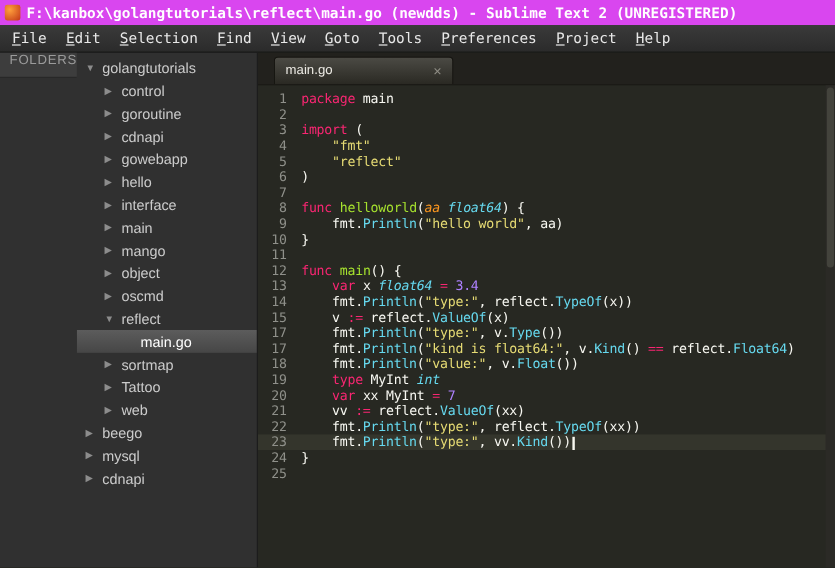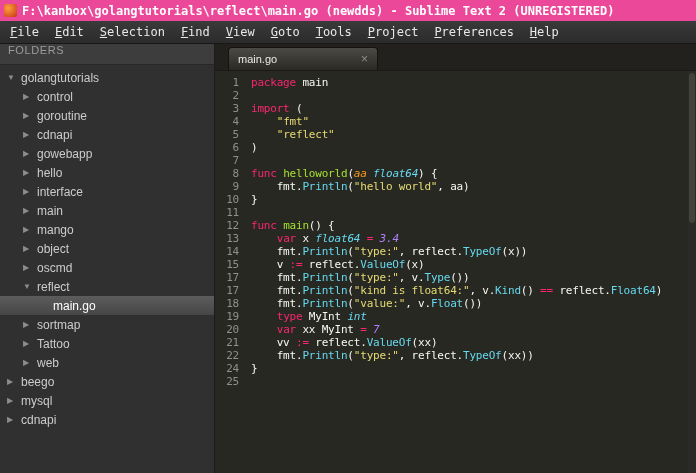--- a/index.html
+++ b/index.html
@@ -1,34 +1,34 @@
 <!DOCTYPE html>
 <html><head>
 <meta charset="utf-8">
 <style>
   * { margin:0; padding:0; box-sizing:border-box; }
   html,body { width:696px; height:473px; overflow:hidden; background:#272822; }
 
   
-  .titlebar { height:21px; background:#ec4899; display:flex; align-items:center; gap:5px; padding:0 4px; }
+  .titlebar { height:21px; background:#d946ef; display:flex; align-items:center; gap:5px; padding:0 4px; }
   .titlebar .title-text { color:#fff; font:bold 12px "DejaVu Sans Mono", monospace; white-space:nowrap; }
   .app-icon { width:13px; height:13px; border-radius:2px; flex:0 0 auto;
               background: radial-gradient(circle at 32% 32%, #ffa03c, #c23616); }
 
   
   .menubar { height:23px; background:linear-gradient(#3a3a3a,#2b2b2b); display:flex; align-items:center;
              padding-left:2px; border-bottom:1px solid #181818; }
   .menu-item { color:#e8e8e8; font:12px "DejaVu Sans Mono", monospace; padding:7px 8px; cursor:default; }
   .menu-item::first-letter { text-decoration:underline; }
 
   
   .main { display:flex; height:429px; }
 
   
-  .sidebar { width:215px; background:#303030; border-right:1px solid #1c1c1c; display:flex; flex-direction:column; }
+  .sidebar { width:215px; background:#303030; border-right:1px solid #1c1c1c; display:flex; }
   .folders-header { height:21px; line-height:21px; background:#3d3d3d; color:#9b9b9b;
                     font:11px "Liberation Sans", sans-serif; padding-left:8px; letter-spacing:.6px;
                     border-bottom:1px solid #282828; }
   .tree { flex:1; overflow:hidden; padding-top:3px; }
   .tree-item { height:19px; display:flex; align-items:center; color:#cccccc;
                font:12px "Liberation Sans", sans-serif; white-space:nowrap; cursor:default; }
   .tree-item .arrow { width:14px; flex:0 0 14px; font-size:8px; color:#8c8c8c; text-align:left; }
   .tree-item.selected { background:linear-gradient(#5c5c5c,#464646); color:#fff; }
 
   
@@ -46,21 +46,21 @@
   .code-line { display:flex; height:13px; line-height:13px; white-space:pre; }
   .code-line.current { background:#34352c; }
   .gutter { flex:0 0 36px; text-align:right; padding-right:12px; color:#8f908a; }
   .code-text { flex:1; min-width:0; }
 
   .tok-p { color:#f8f8f2; }
   .tok-k { color:#f92672; }
   .tok-f { color:#a6e22e; }
   .tok-t { color:#66d9ef; font-style:italic; }
   .tok-s { color:#e6db74; }
-  .tok-n { color:#ae81ff;font-style:italic; }
+  .tok-n { color:#ae81ff; }
   .tok-c { color:#66d9ef; }
   .tok-o { color:#f92672; }
   .tok-a { color:#fd971f; font-style:italic; }
 
   .caret { display:inline-block; width:2px; height:11px; background:#f8f8f0; vertical-align:text-bottom; margin-left:1px; }
 
   .vscrollbar { position:absolute; right:0; top:0; bottom:0; width:8px; background:#2b2a26; }
   .vscrollbar .thumb { width:6px; margin:2px 1px; height:150px; background:#43433c; border-radius:3px; }
 </style>
 </head>
@@ -72,22 +72,22 @@
 </div>
 
 <div class="menubar">
     <div class="menu-item">File</div>
     <div class="menu-item">Edit</div>
     <div class="menu-item">Selection</div>
     <div class="menu-item">Find</div>
     <div class="menu-item">View</div>
     <div class="menu-item">Goto</div>
     <div class="menu-item">Tools</div>
+    <div class="menu-item">Preferences</div>
     <div class="menu-item">Project</div>
-    <div class="menu-item">Preferences</div>
     <div class="menu-item">Help</div>
   </div>
 
 <div class="main">
   <div class="sidebar">
     <div class="folders-header">FOLDERS</div>
     <div class="tree">
         <div class="tree-item" style="padding-left: 7px;">
           <span class="arrow">▼</span>
           <span class="tree-label">golangtutorials</span>
@@ -191,20 +191,21 @@
           <div class="code-line"><span class="gutter">13</span><span class="code-text"><span class="tok-p">    </span><span class="tok-k">var</span><span class="tok-p"> x </span><span class="tok-t">float64</span><span class="tok-p"> </span><span class="tok-o">=</span><span class="tok-p"> </span><span class="tok-n">3.4</span></span></div>
           <div class="code-line"><span class="gutter">14</span><span class="code-text"><span class="tok-p">    fmt.</span><span class="tok-c">Println</span><span class="tok-p">(</span><span class="tok-s">"type:"</span><span class="tok-p">, reflect.</span><span class="tok-c">TypeOf</span><span class="tok-p">(x))</span></span></div>
           <div class="code-line"><span class="gutter">15</span><span class="code-text"><span class="tok-p">    v </span><span class="tok-o">:=</span><span class="tok-p"> reflect.</span><span class="tok-c">ValueOf</span><span class="tok-p">(x)</span></span></div>
           <div class="code-line"><span class="gutter">17</span><span class="code-text"><span class="tok-p">    fmt.</span><span class="tok-c">Println</span><span class="tok-p">(</span><span class="tok-s">"type:"</span><span class="tok-p">, v.</span><span class="tok-c">Type</span><span class="tok-p">())</span></span></div>
           <div class="code-line"><span class="gutter">17</span><span class="code-text"><span class="tok-p">    fmt.</span><span class="tok-c">Println</span><span class="tok-p">(</span><span class="tok-s">"kind is float64:"</span><span class="tok-p">, v.</span><span class="tok-c">Kind</span><span class="tok-p">() </span><span class="tok-o">==</span><span class="tok-p"> reflect.</span><span class="tok-c">Float64</span><span class="tok-p">)</span></span></div>
           <div class="code-line"><span class="gutter">18</span><span class="code-text"><span class="tok-p">    fmt.</span><span class="tok-c">Println</span><span class="tok-p">(</span><span class="tok-s">"value:"</span><span class="tok-p">, v.</span><span class="tok-c">Float</span><span class="tok-p">())</span></span></div>
           <div class="code-line"><span class="gutter">19</span><span class="code-text"><span class="tok-p">    </span><span class="tok-k">type</span><span class="tok-p"> MyInt </span><span class="tok-t">int</span></span></div>
           <div class="code-line"><span class="gutter">20</span><span class="code-text"><span class="tok-p">    </span><span class="tok-k">var</span><span class="tok-p"> xx MyInt </span><span class="tok-o">=</span><span class="tok-p"> </span><span class="tok-n">7</span></span></div>
           <div class="code-line"><span class="gutter">21</span><span class="code-text"><span class="tok-p">    vv </span><span class="tok-o">:=</span><span class="tok-p"> reflect.</span><span class="tok-c">ValueOf</span><span class="tok-p">(xx)</span></span></div>
           <div class="code-line"><span class="gutter">22</span><span class="code-text"><span class="tok-p">    fmt.</span><span class="tok-c">Println</span><span class="tok-p">(</span><span class="tok-s">"type:"</span><span class="tok-p">, reflect.</span><span class="tok-c">TypeOf</span><span class="tok-p">(xx))</span></span></div>
+          <div class="code-line current"><span class="gutter">23</span><span class="code-text"><span class="tok-p">    fmt.</span><span class="tok-c">Println</span><span class="tok-p">(</span><span class="tok-s">"type:"</span><span class="tok-p">, vv.</span><span class="tok-c">Kind</span><span class="tok-p">())</span><span class="caret"></span></span></div>
           <div class="code-line"><span class="gutter">24</span><span class="code-text"><span class="tok-p">}</span></span></div>
           <div class="code-line"><span class="gutter">25</span><span class="code-text"></span></div>
         </div>
       <div class="vscrollbar">
         <div class="thumb"></div>
       </div>
     </div>
   </div>
 </div>
 

